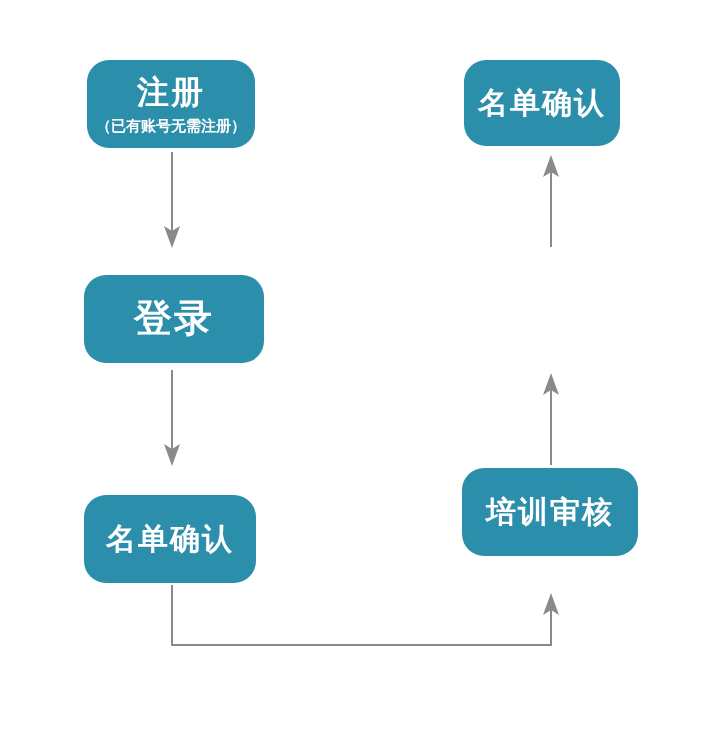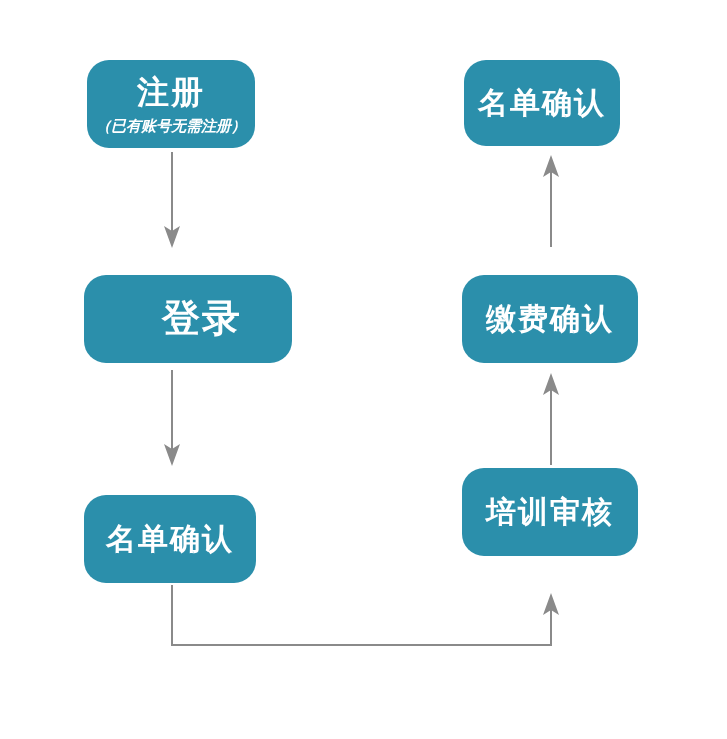--- a/index.html
+++ b/index.html
@@ -40,25 +40,24 @@
   .node .label{
     font-weight:bold;
     font-size:30px;
     letter-spacing:2px;
   }
   .node .sublabel{
     font-weight:bold;
     font-size:15px;
     margin-top:6px;
     letter-spacing:0px;
-    font-style:italic;
   }
   .node-register{left:87px;top:60px;width:168px;height:88px;}
   .node-register .label{font-size:32px;}
-  .node-login{left:84px;top:275px;width:180px;height:88px;padding-left:28px;}
+  .node-login{left:84px;top:275px;width:180px;height:88px;}
   .node-login .label{font-size:38px;}
   .node-permission{left:84px;top:495px;width:172px;height:88px;}
   .node-training{left:462px;top:468px;width:176px;height:88px;}
   .node-payment{left:462px;top:275px;width:176px;height:88px;}
   .node-roster{left:464px;top:60px;width:156px;height:86px;}
   .arrow-line{
     stroke:var(--arrow-color);
     stroke-width:2;
     fill:none;
   }
@@ -110,21 +109,18 @@
   </div>
 
   <div class="node node-permission">
     <div class="label">名单确认</div>
   </div>
 
   <div class="node node-training">
     <div class="label">培训审核</div>
   </div>
 
-  <div class="node node-payment">
-    <div class="label">缴费确认</div>
-  </div>
 
   <div class="node node-roster">
     <div class="label">名单确认</div>
   </div>
 
 </div>
 
 </body></html>

